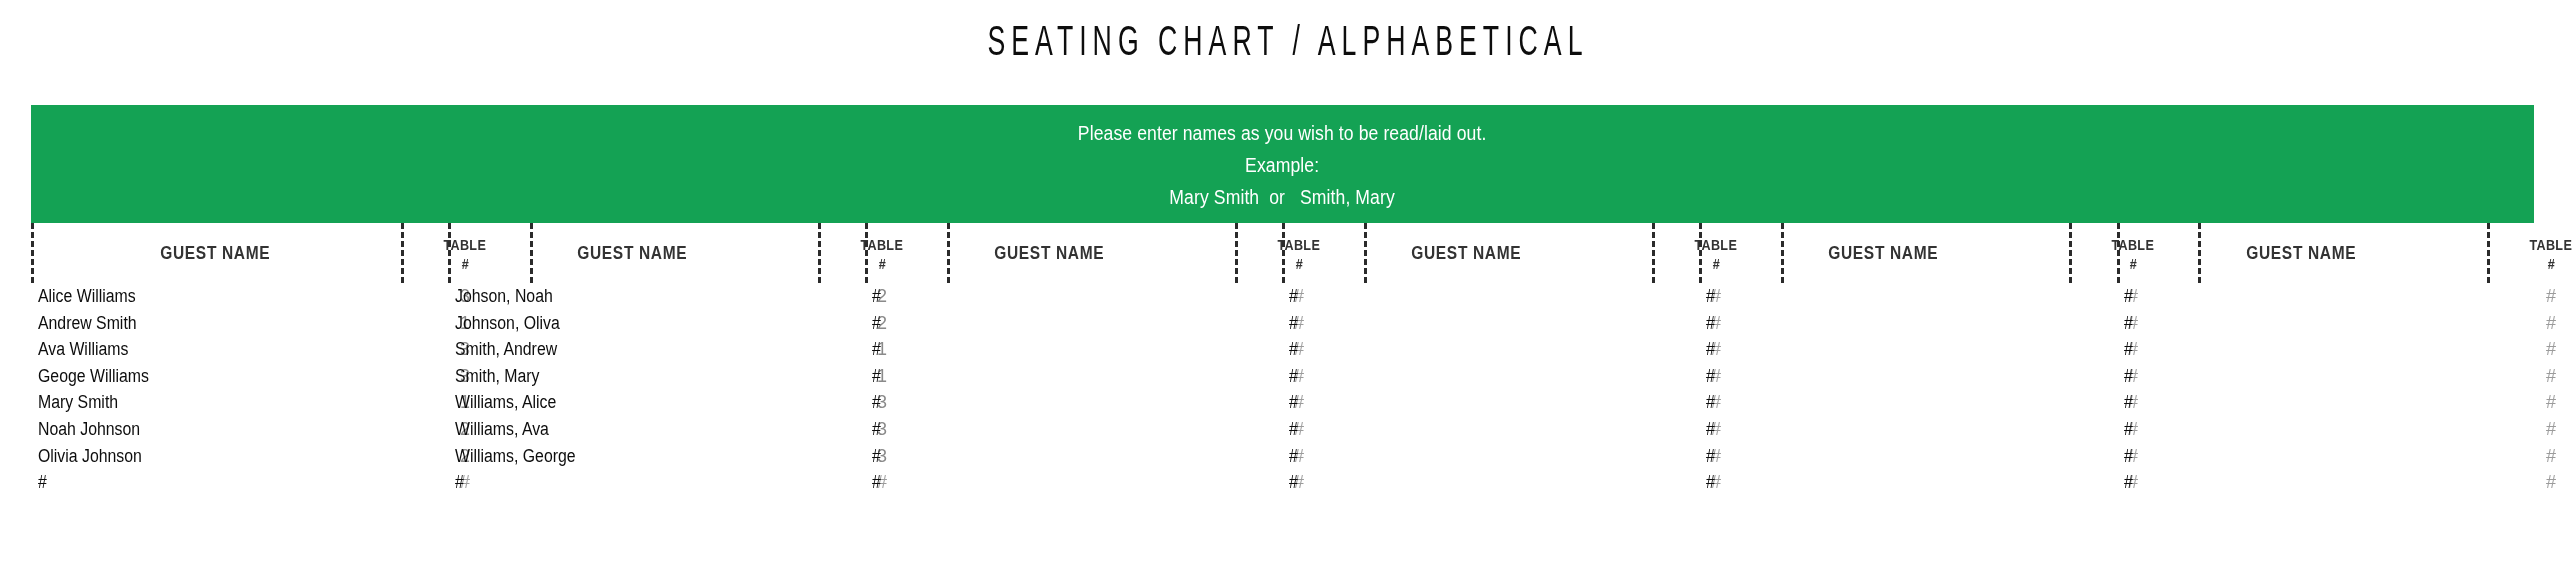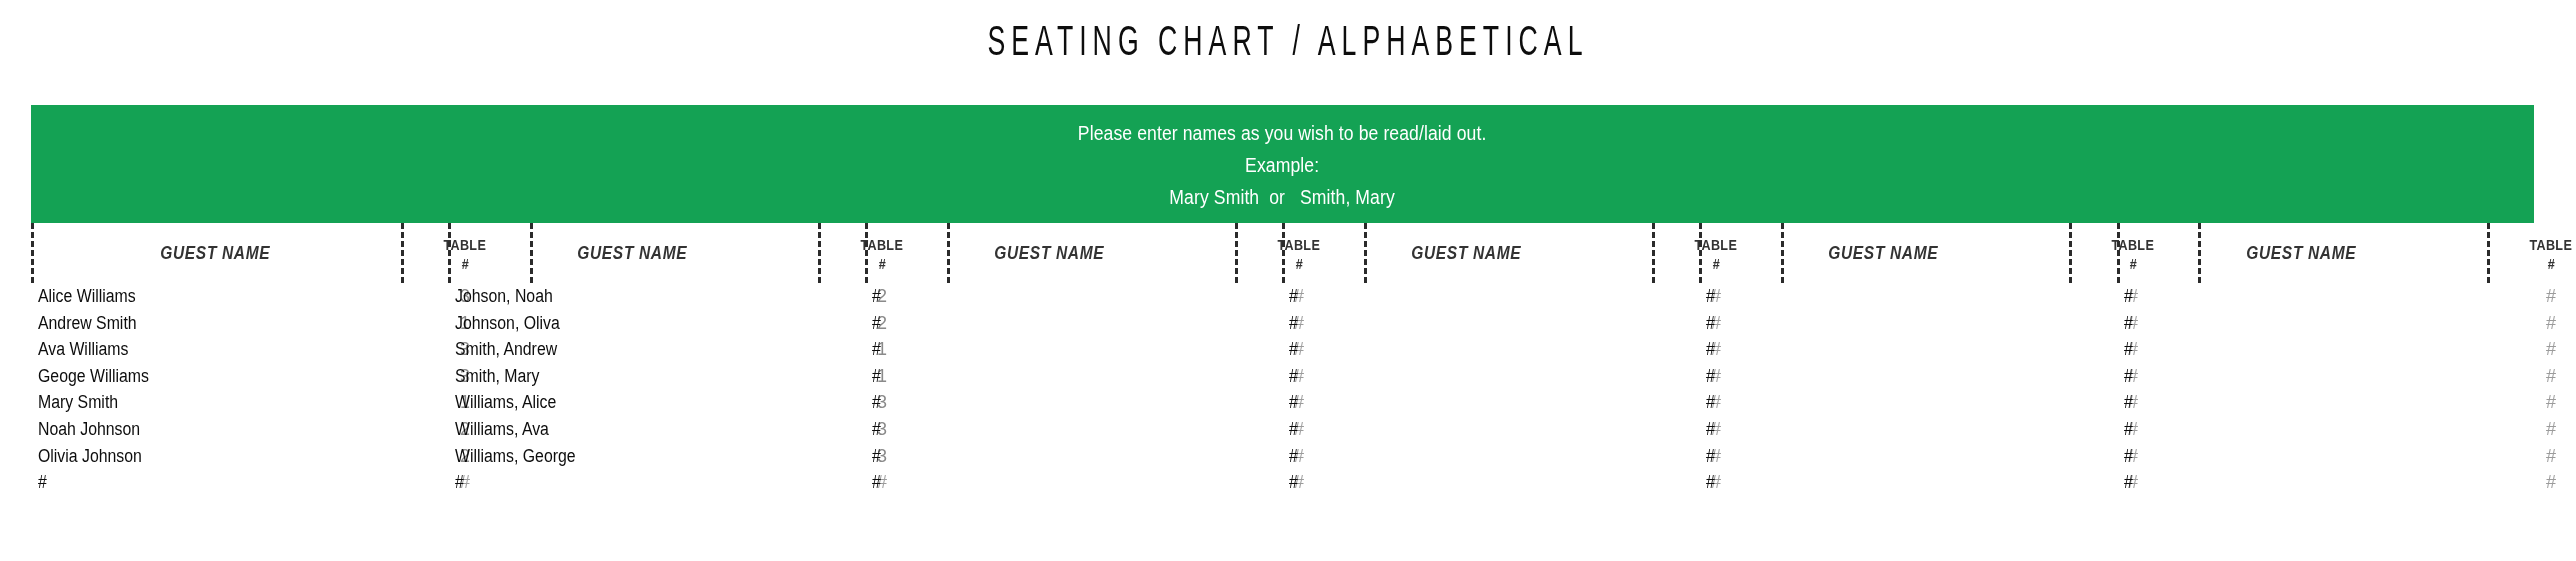--- a/index.html
+++ b/index.html
@@ -84,21 +84,20 @@
     height: 60px;
     border-left: 3.5px dashed #2b2b2b;
   }
   .hdr-name {
     position: absolute;
     top: 0;
     height: 60px;
     display: flex;
     align-items: center;
     justify-content: center;
-    font-style: italic;
   }
   .hdr-name span {
     font-family: "Liberation Sans", sans-serif;
     font-size: 18.7px;
     font-weight: 700;
     letter-spacing: 0.8px;
     color: #333333;
     transform: scaleX(0.83);
     white-space: nowrap;
   }

